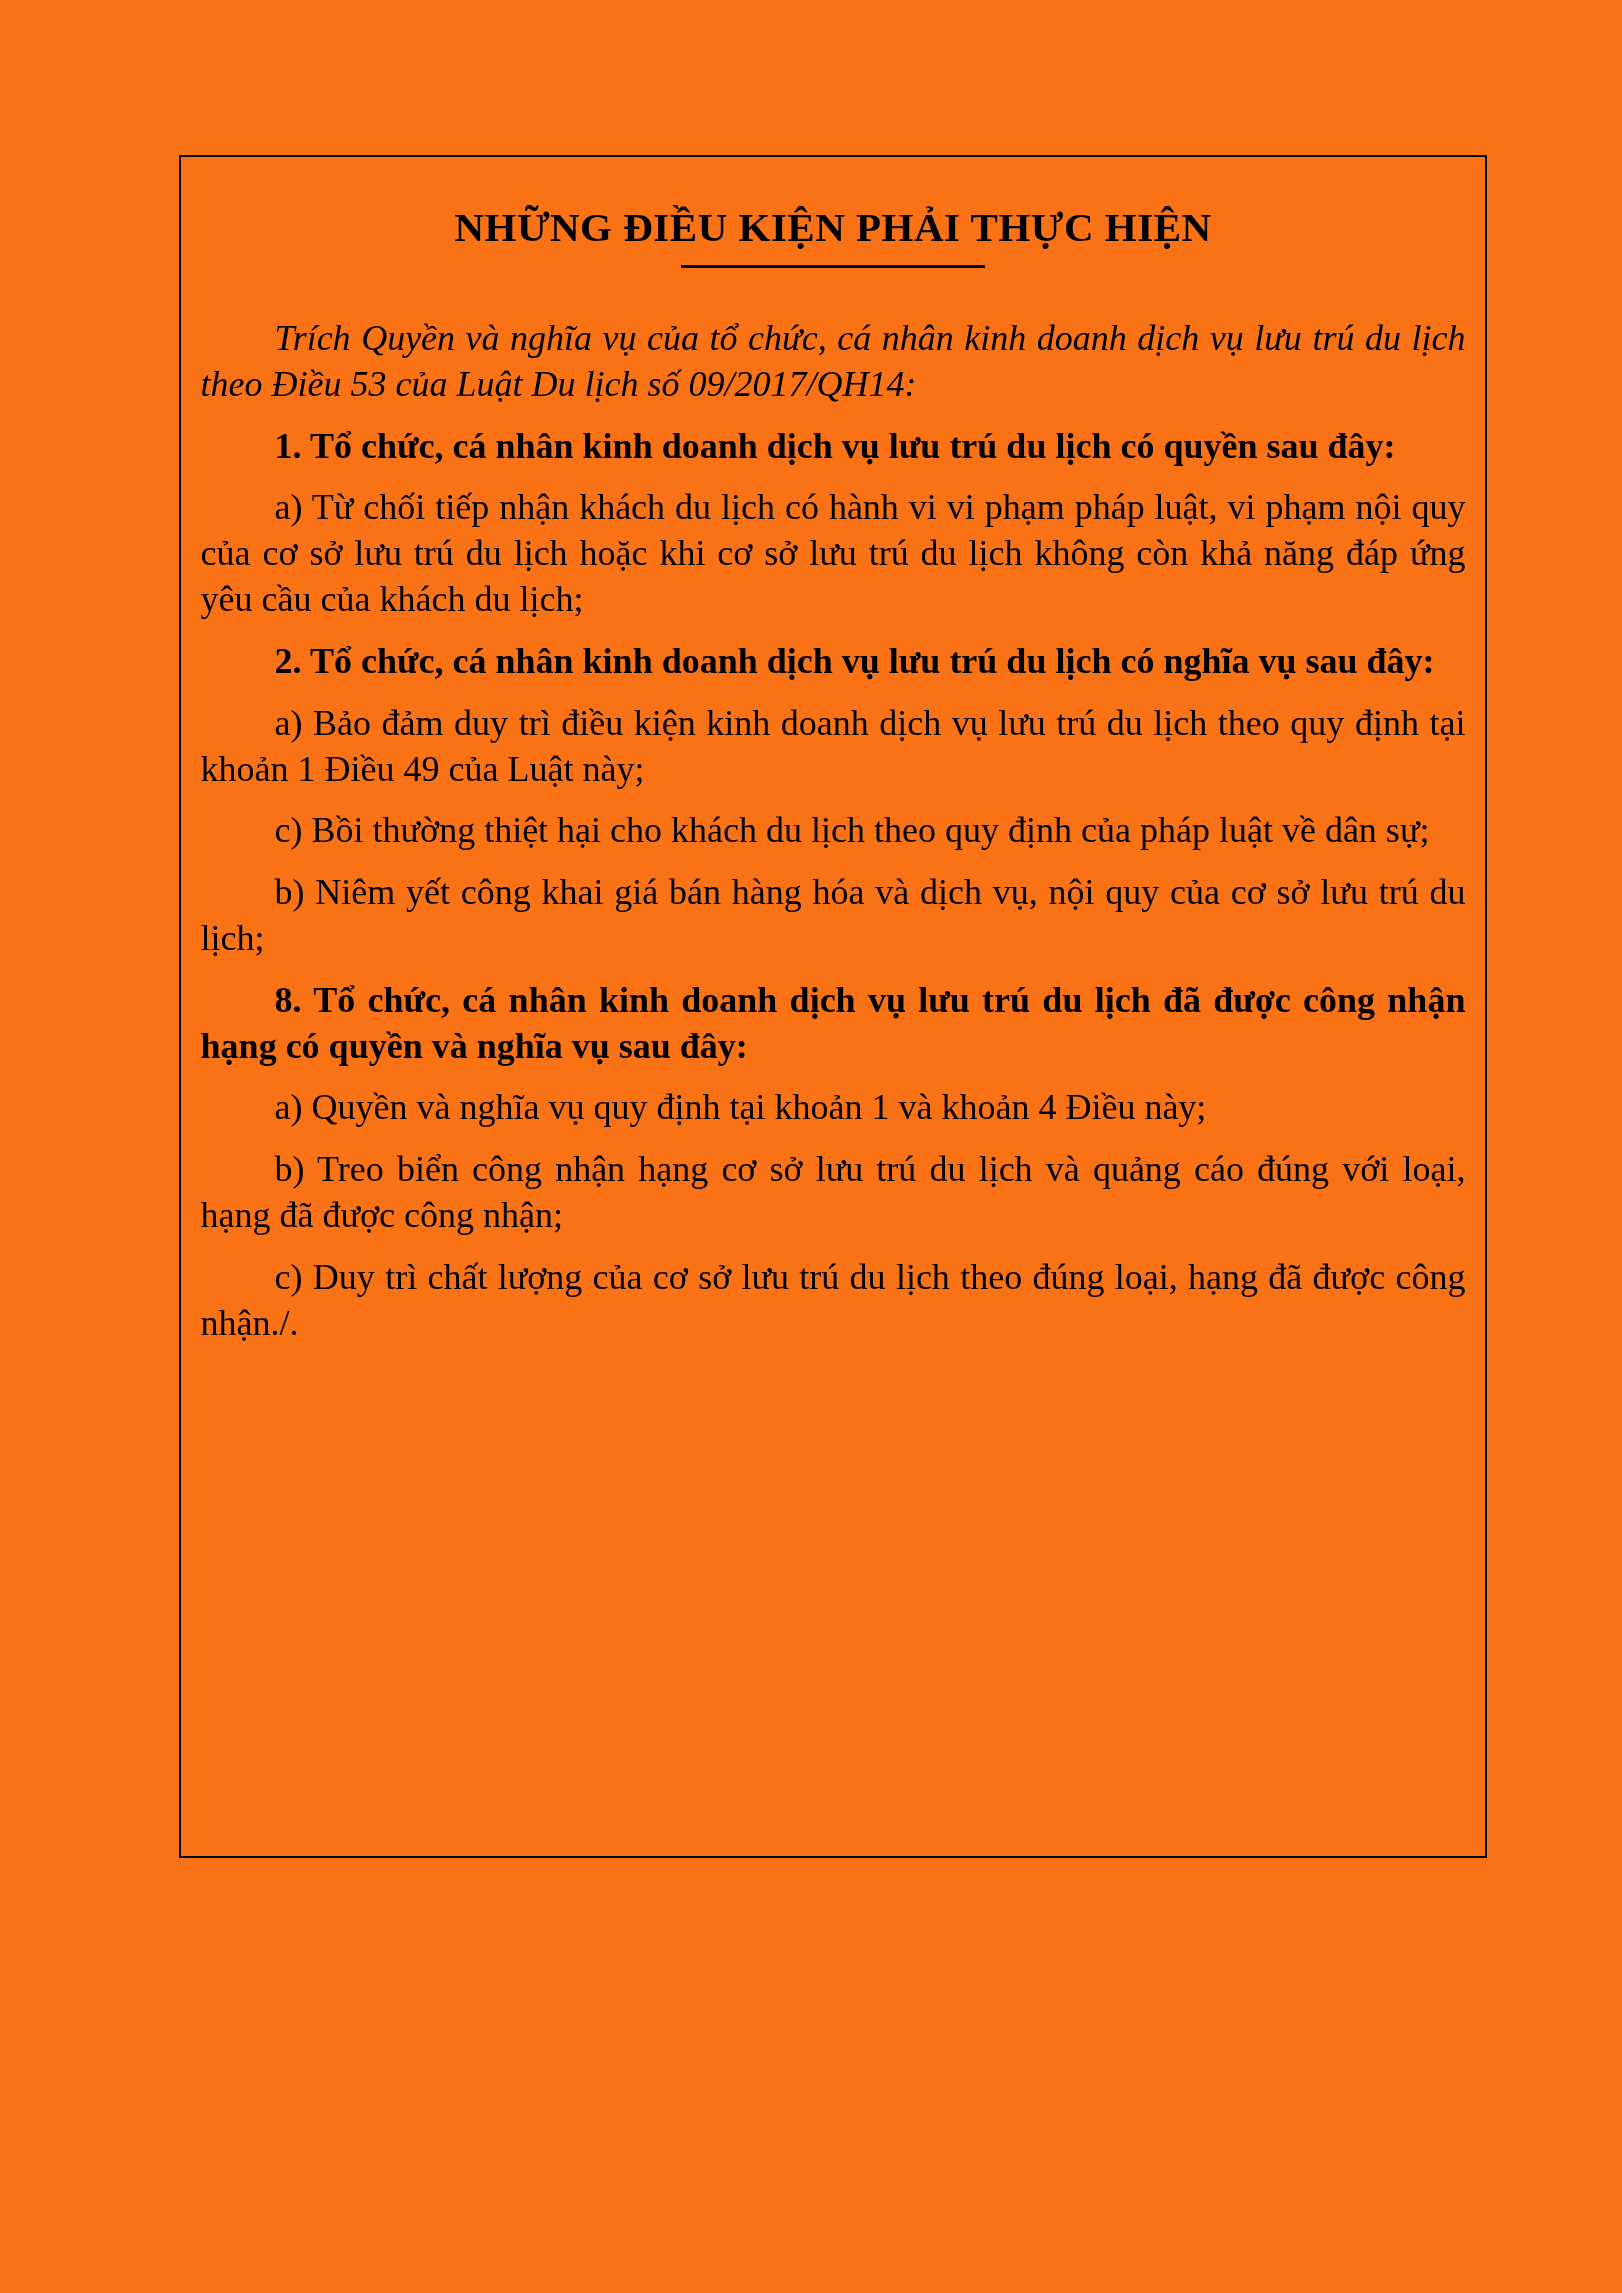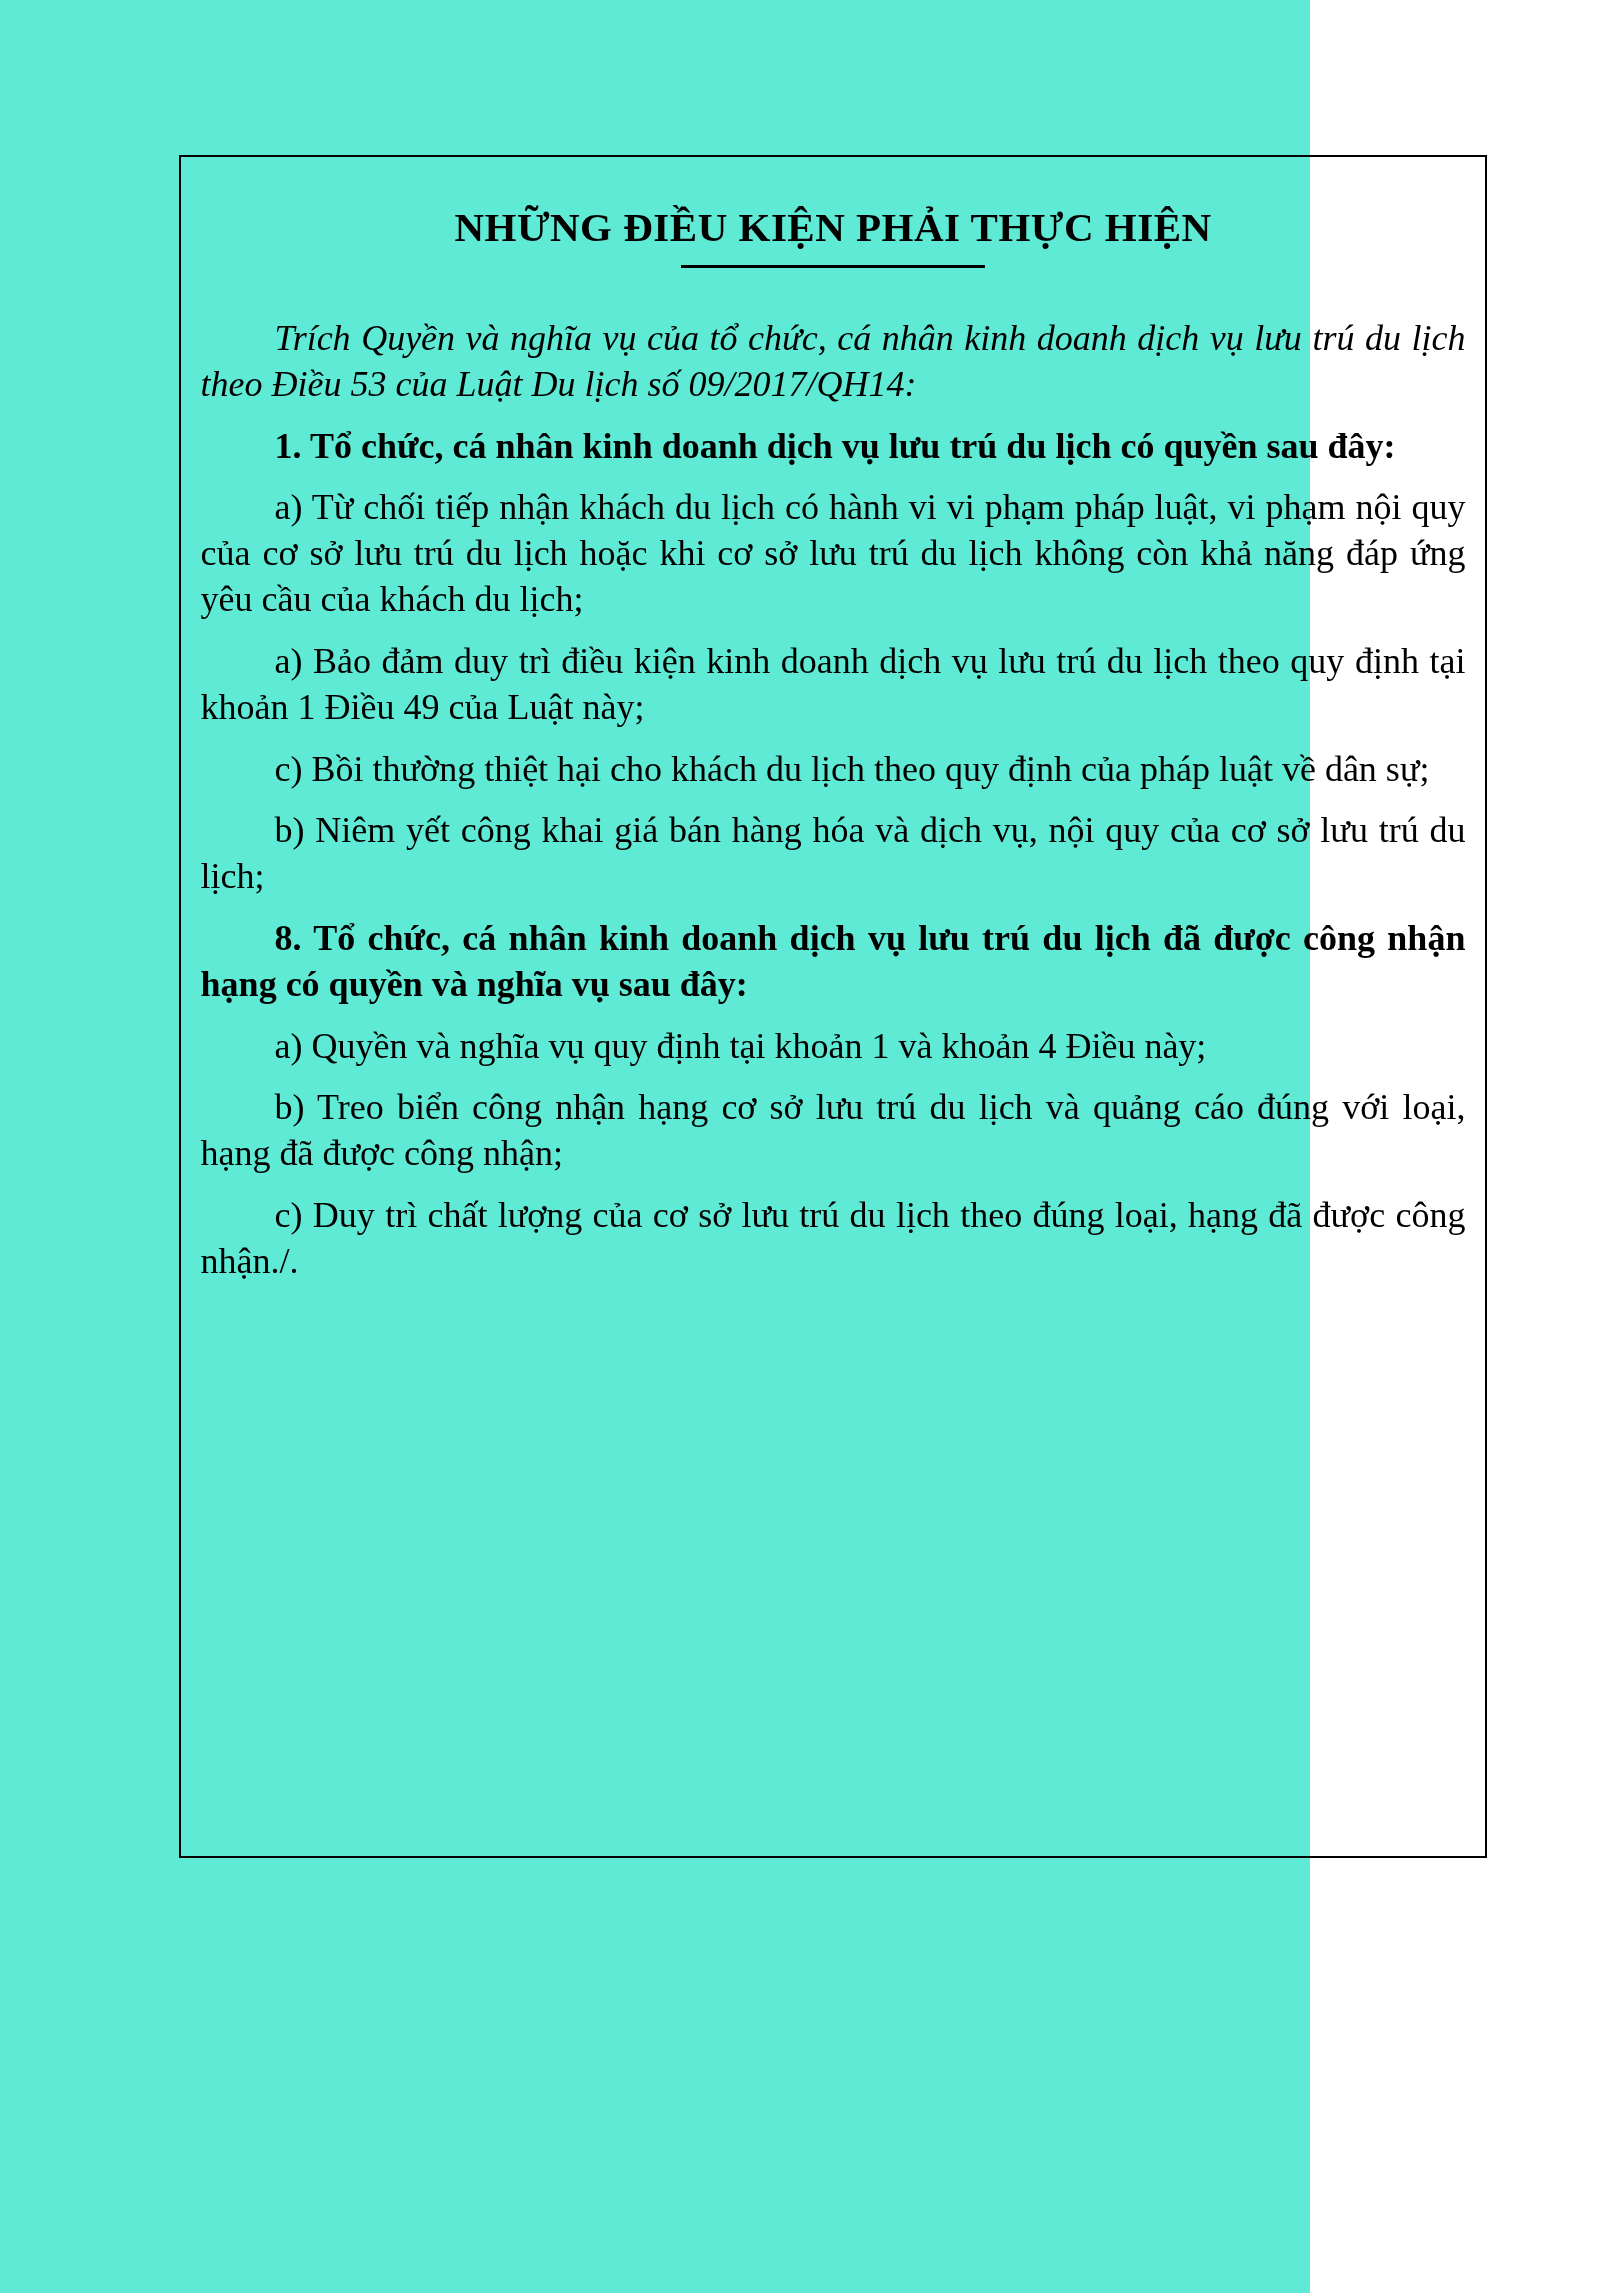--- a/index.html
+++ b/index.html
@@ -2,23 +2,23 @@
 <html><head>
 <meta charset="utf-8">
 <style>
   html, body {
     margin: 0;
     padding: 0;
     background: #ffffff;
   }
   .page {
     position: relative;
-    width: 1310px;
+    width: 1622px;
     height: 2294px;
-    background: #5eead4;
+    background: #f97316;
     font-family: "Liberation Serif", "DejaVu Serif", serif;
     color: #000000;
   }
   .doc-box {
     position: absolute;
     left: 179px;
     top: 155px;
     width: 1308px;
     height: 1703px;
     border: 2.9px solid #000000;
@@ -67,20 +67,21 @@
 
     <div class="doc-body">
 
       <p class="intro">Trích Quyền và nghĩa vụ của tổ chức, cá nhân kinh doanh dịch vụ lưu trú du lịch theo Điều 53 của Luật Du lịch số 09/2017/QH14:</p>
 
       <p class="sec-heading">1. Tổ chức, cá nhân kinh doanh dịch vụ lưu trú du lịch có quyền sau đây:</p>
 
       <p class="item">a) Từ chối tiếp nhận khách du lịch có hành vi vi phạm pháp luật, vi phạm nội quy của cơ sở lưu trú du lịch hoặc khi cơ sở lưu trú du lịch không còn khả năng đáp ứng yêu cầu của khách du lịch;</p>
 
 
+      <p class="sec-heading">2. Tổ chức, cá nhân kinh doanh dịch vụ lưu trú du lịch có nghĩa vụ sau đây:</p>
 
       <p class="item">a) Bảo đảm duy trì điều kiện kinh doanh dịch vụ lưu trú du lịch theo quy định tại khoản 1 Điều 49 của Luật này;</p>
 
       <p class="item">c) Bồi thường thiệt hại cho khách du lịch theo quy định của pháp luật về dân sự;</p>
 
       <p class="item">b) Niêm yết công khai giá bán hàng hóa và dịch vụ, nội quy của cơ sở lưu trú du lịch;</p>
 
 
 
 

